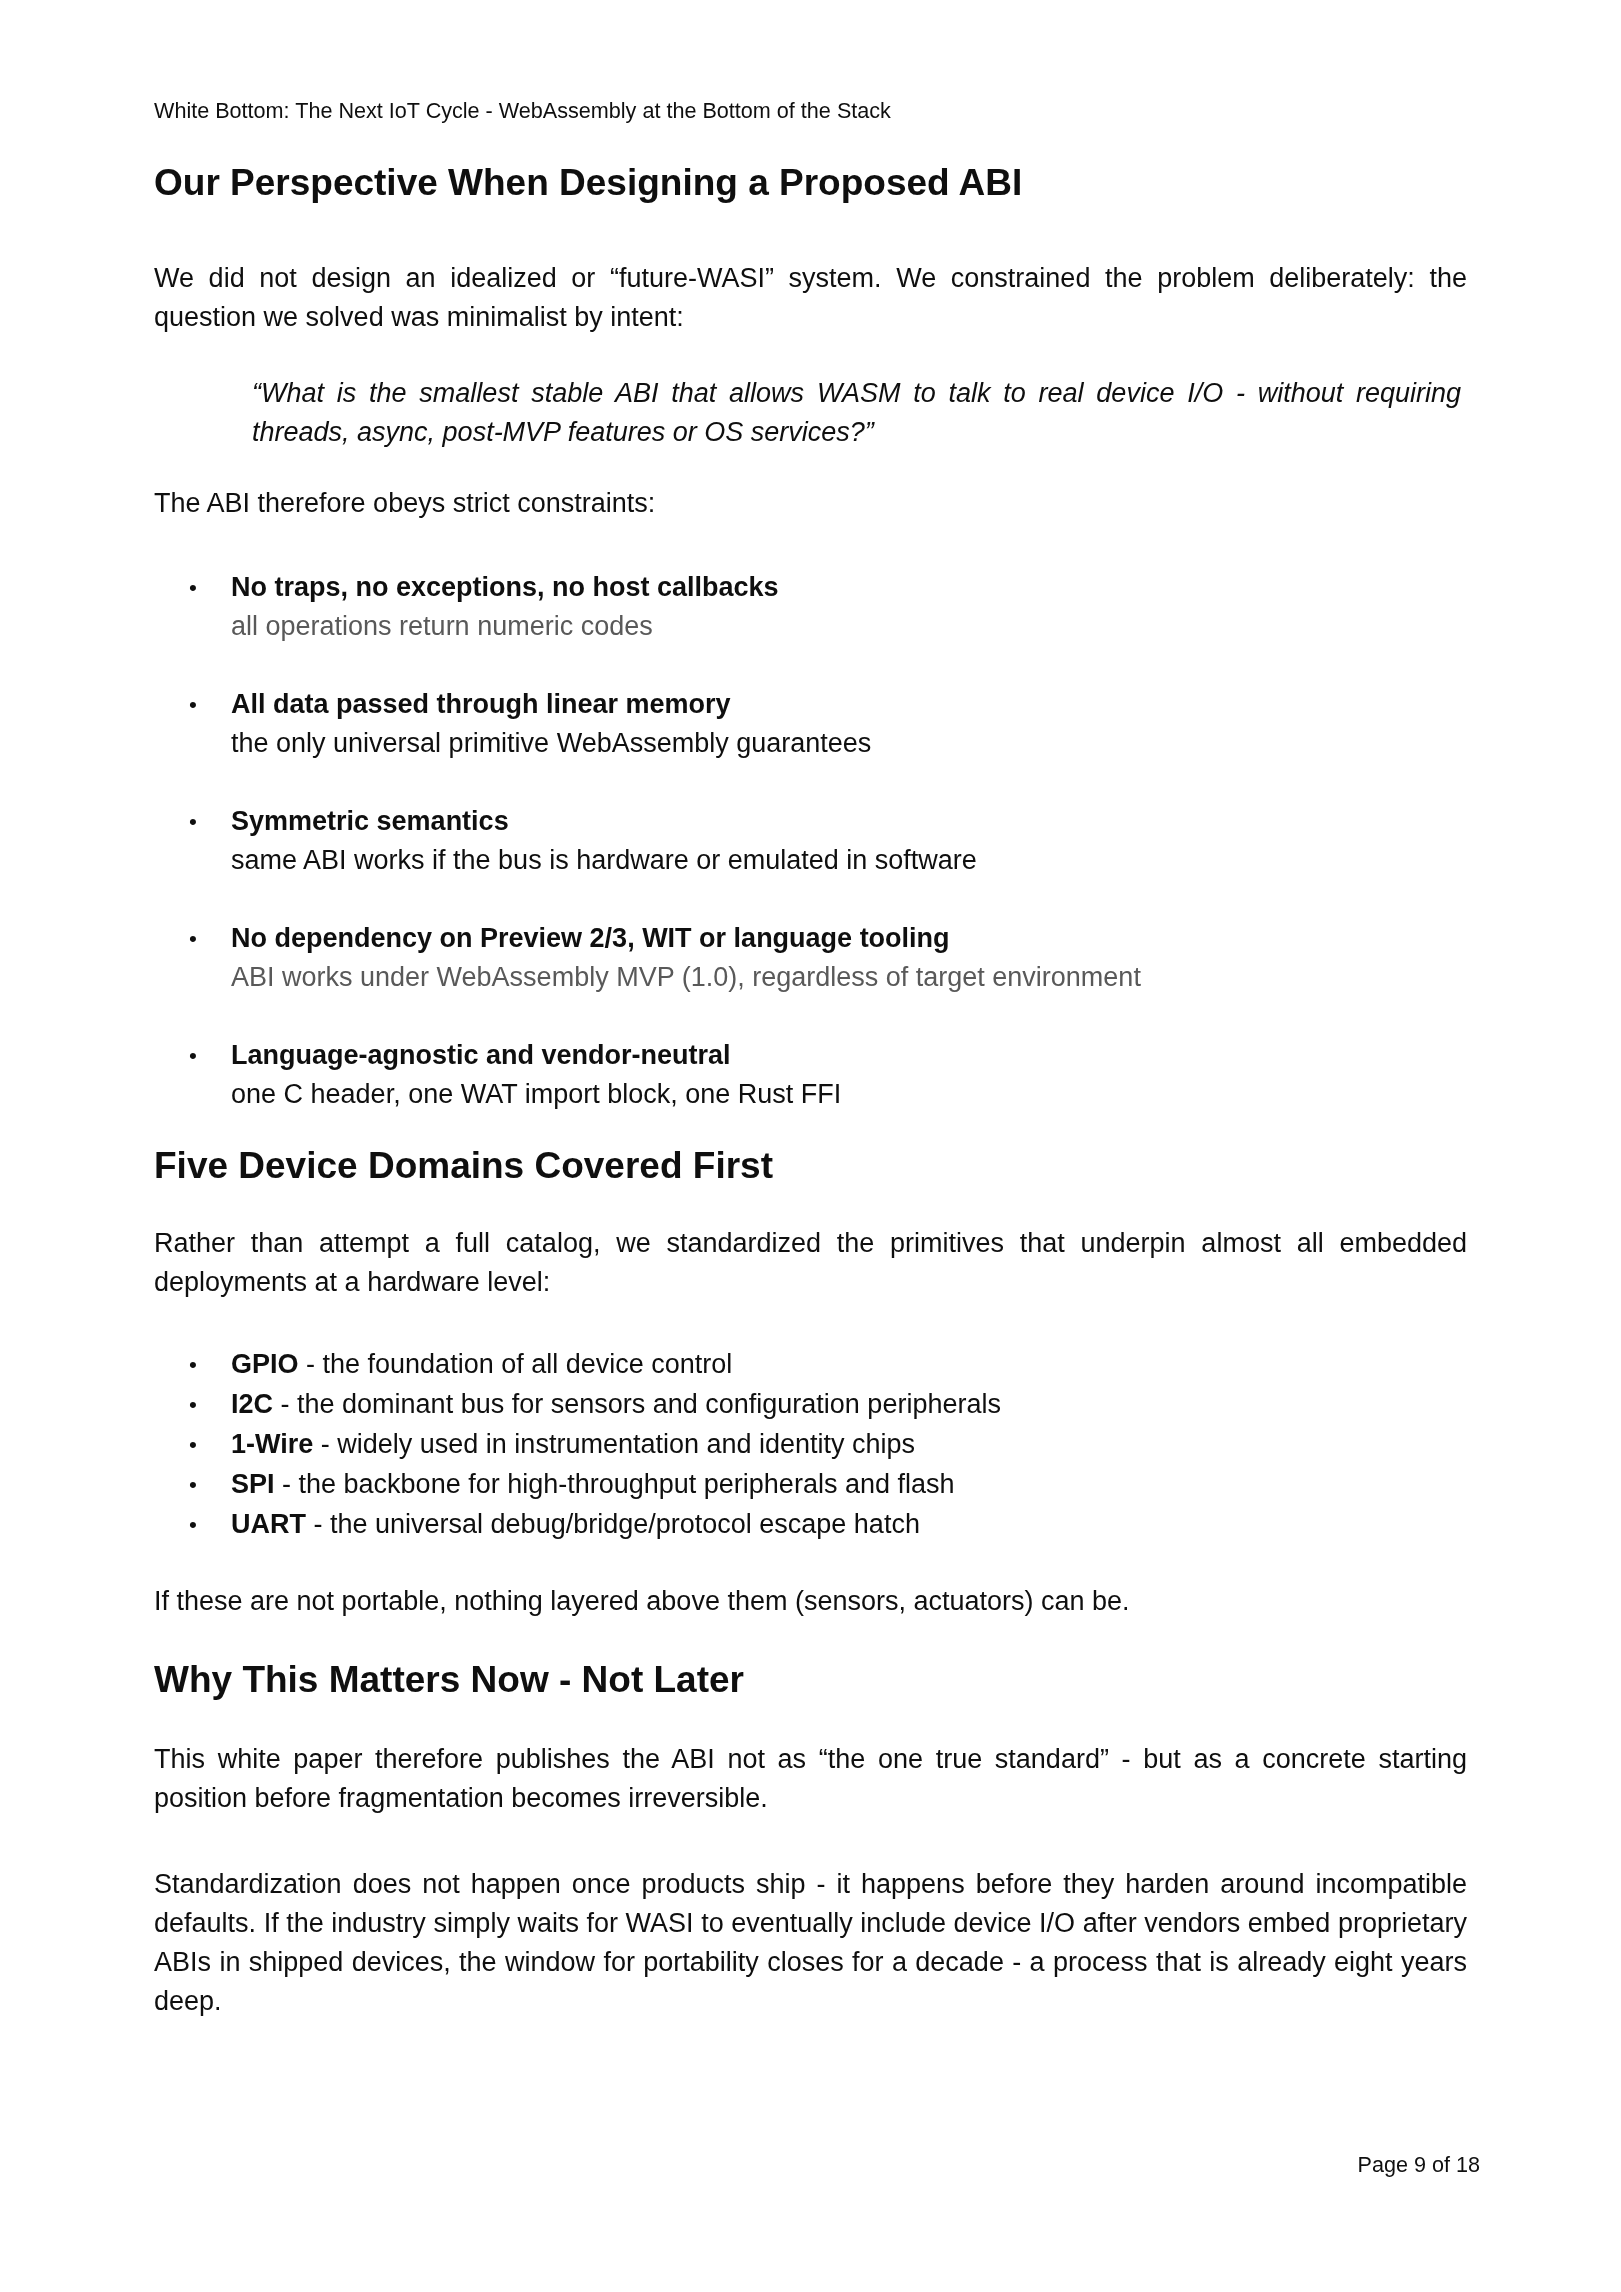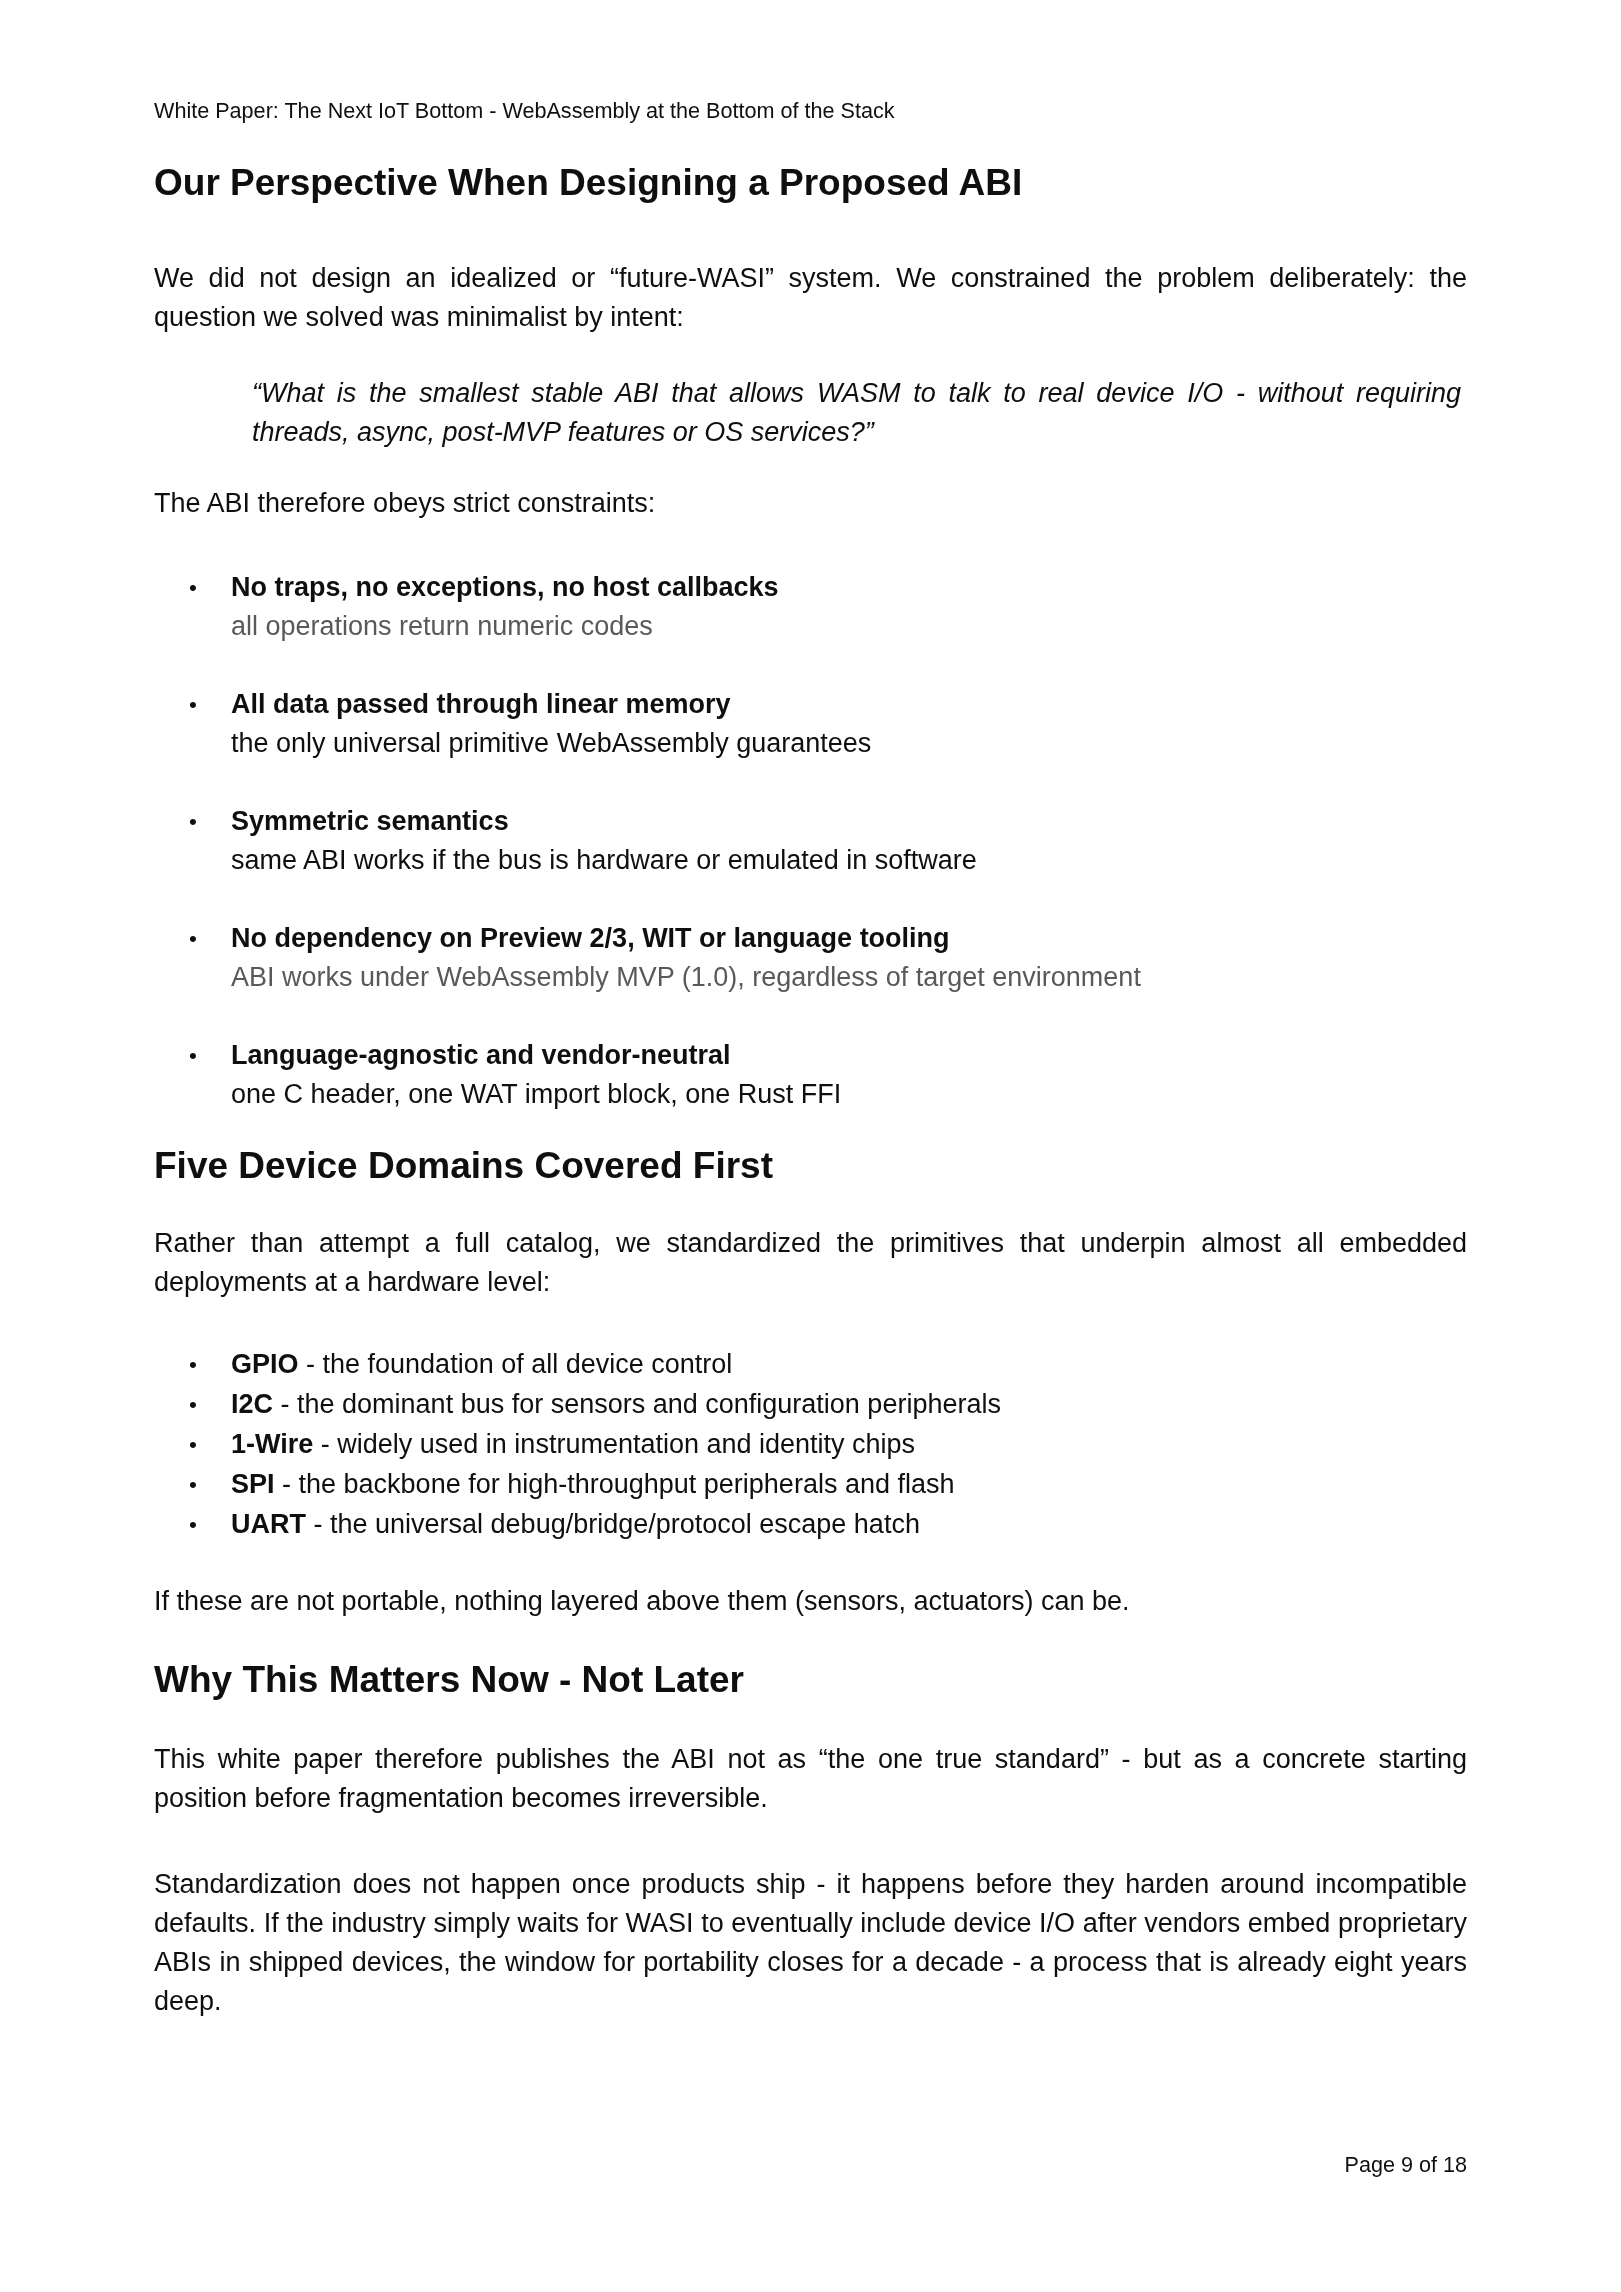--- a/index.html
+++ b/index.html
@@ -89,32 +89,32 @@
     font-size: 22.5px;
     line-height: 39px;
   }
   .d-term { font-weight: bold; }
   p.outro { margin-top: 38px; }
   p.why-p1 { margin-top: 47px; }
   p.why-p2 { margin-top: 39px; }
   .doc-footer {
     position: absolute;
     top: 2152px;
-    right: 154px;
+    right: 141px;
     font-size: 21.6px;
     line-height: 25.5px;
   }
   b { font-weight: normal; }
 </style>
 </head>
 <body>
 
 <div class="page" style="--page-bg: #ffffff; --text: #0f0f0f; --muted: #595959;">
 
-  <div class="doc-header">White Paper: The Next IoT Bottom - WebAssembly at the Bottom of the Stack</div>
+  <div class="doc-header">White Bottom: The Next IoT Cycle - WebAssembly at the Bottom of the Stack</div>
 
   <h1 class="doc-h">Our Perspective When Designing a Proposed ABI</h1>
 
   <p class="body j intro"><span>We did not design an i</span><b>dealized or “future-WASI” system</b><span>. We constrained the problem deliberately: the question we solved was </span><b>minimalist by intent</b><span>:</span></p>
 
   <blockquote class="pull-quote">“What is the smallest stable ABI that allows WASM to talk to real device I/O - without requiring threads, async, post-MVP features or OS services?”</blockquote>
 
   <p class="body lead">The ABI therefore obeys strict constraints:</p>
 
   <ul class="constraints">

